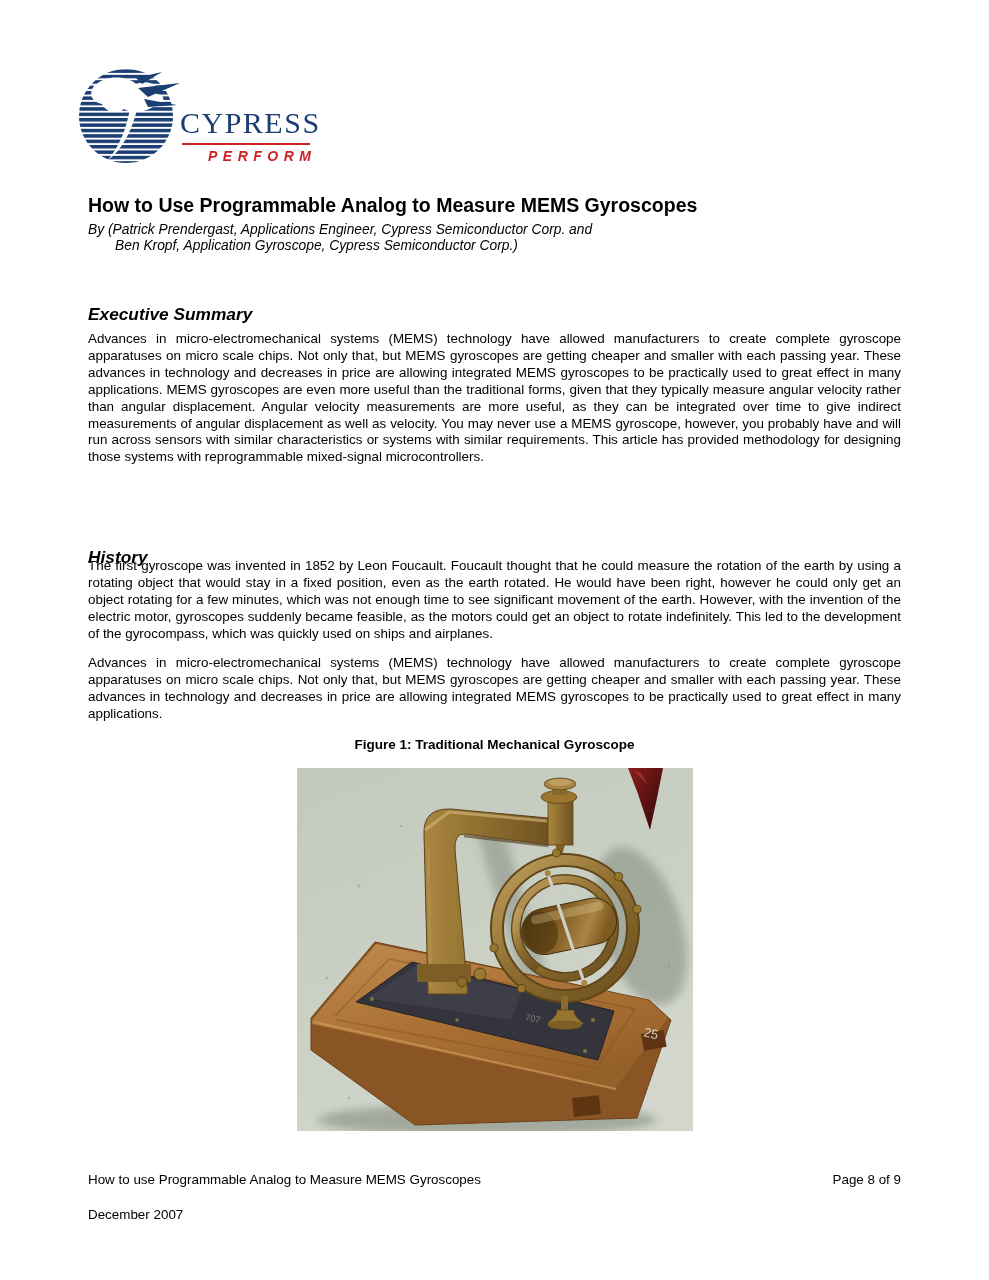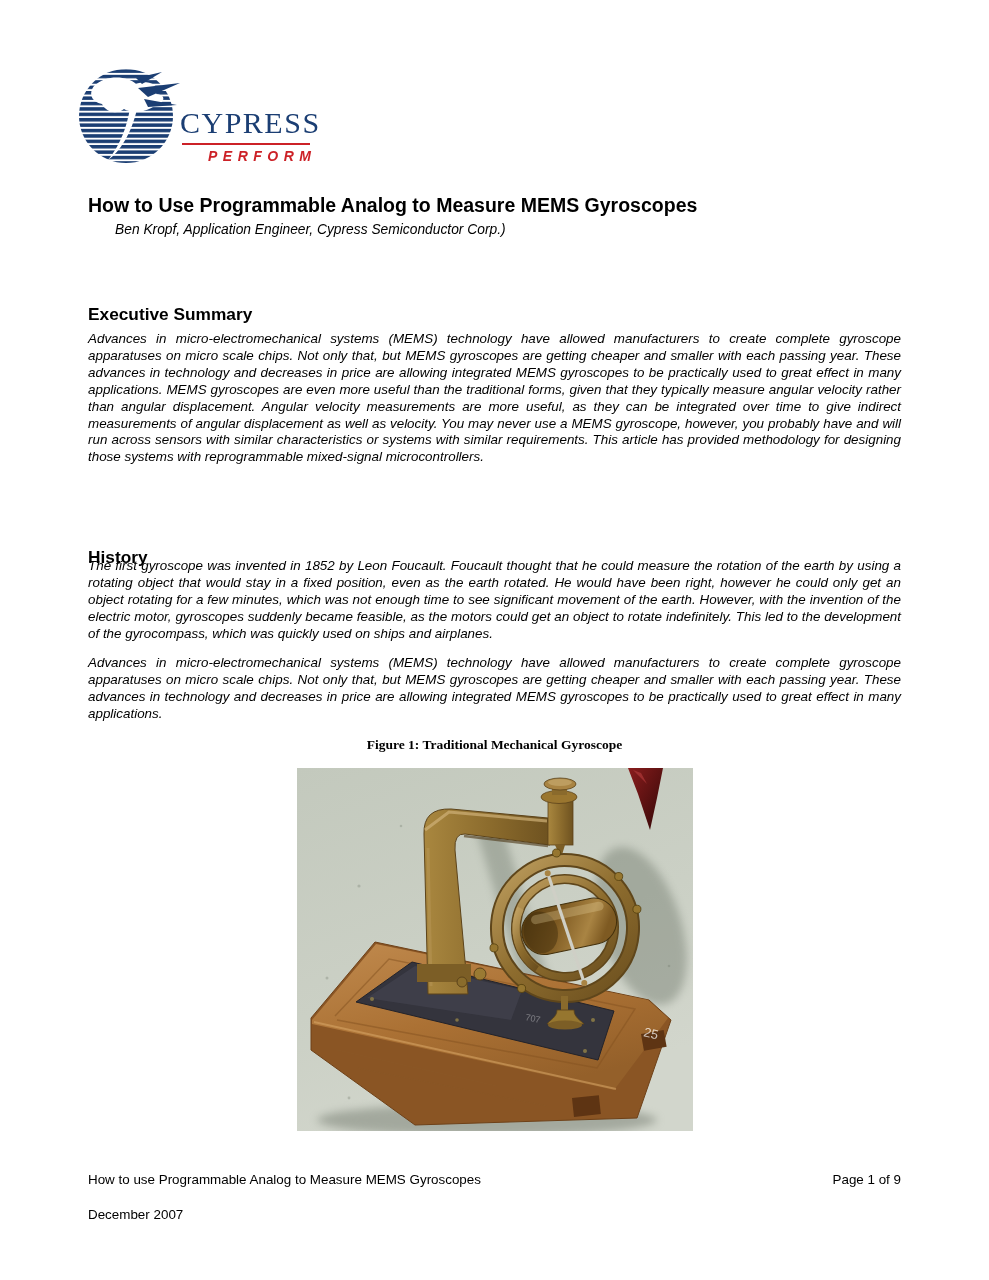--- a/index.html
+++ b/index.html
@@ -25,34 +25,34 @@
     position:absolute;left:88px;top:193px;width:860px;
     font-size:19.5px;font-weight:bold;line-height:24px;
   }
   .byline{
     position:absolute;left:88px;top:222px;width:860px;
     font-style:italic;font-size:13.8px;line-height:16.4px;
   }
   .byline .l2{display:block;margin-left:27px;}
   .sec-heading{
     position:absolute;left:88px;
-    font-size:17.3px;font-weight:bold;line-height:22px;
+    font-size:17.3px;font-weight:bold;font-style:italic;line-height:22px;
   }
   .para{
     position:absolute;left:88px;width:813px;
-    font-size:13.4px;line-height:16.9px;text-align:justify;font-style:italic;
+    font-size:13.4px;line-height:16.9px;text-align:justify;
   }
   .h-exec{top:303px;}
   .p-exec{top:331px;}
   .h-hist{top:546px;}
   .p-hist1{top:558px;}
   .p-hist2{top:655px;}
   .fig-caption{
     position:absolute;left:88px;top:737px;width:813px;text-align:center;
-    font-size:13.5px;font-weight:bold;font-family:Liberation Serif, serif;
+    font-size:13.5px;font-weight:bold;
   }
   .figure-photo{position:absolute;left:297px;top:768px;width:396px;height:363px;}
   
   .footer-row{
     position:absolute;left:88px;width:813px;display:flex;
     justify-content:space-between;font-size:13.4px;line-height:16px;
   }
   .f1{top:1172px;}
   .f2{top:1207px;}
 </style>
@@ -82,21 +82,22 @@
       <path fill="#1b3e73" d="M66,35 L99,41 L70,43 Z"></path>
       <path fill="#1b3e73" d="M58,14 L84,8 L64,20 Z"></path>
     </svg>
     <div class="logo-brand" style="color:#1b3e73;">CYPRESS</div>
     <div class="logo-rule" style="background:#cc2127;"></div>
     <div class="logo-tagline" style="color:#cc2127;">PERFORM</div>
   </div>
 
   <h1 class="doc-title" style="margin:0;">How to Use Programmable Analog to Measure MEMS Gyroscopes</h1>
   <div class="byline">
-    <span class="l2">Ben Kropf, Application Engineer, Cypress Semiconductor Corp.)</span>
+    <span class="l1">By (Patrick Prendergast, Applications Engineer, Cypress Semiconductor Corp. and</span>
+    <span class="l2">Ben Kropf, Application Gyroscope, Cypress Semiconductor Corp.)</span>
   </div>
 
   <div class="sec-heading h-exec">Executive Summary</div>
   <div class="para p-exec">Advances in micro-electromechanical systems (MEMS) technology have allowed manufacturers to create complete gyroscope apparatuses on micro scale chips.  Not only that, but MEMS gyroscopes are getting cheaper and smaller with each passing year. These advances in technology and decreases in price are allowing integrated MEMS gyroscopes to be practically used to great effect in many applications. MEMS gyroscopes are even more useful than the traditional forms, given that they typically measure angular velocity rather than angular displacement.  Angular velocity measurements are more useful, as they can be integrated over time to give indirect measurements of angular displacement as well as velocity. You may never use a MEMS gyroscope, however, you probably have and will run across sensors with similar characteristics or systems with similar requirements. This article has provided methodology for designing those systems with reprogrammable mixed-signal microcontrollers.</div>
 
   <div class="sec-heading h-hist">History</div>
   <div class="para p-hist1">The first gyroscope was invented in 1852 by Leon Foucault.  Foucault thought that he could measure the rotation of the earth by using a rotating object that would stay in a fixed position, even as the earth rotated.  He would have been right, however he could only get an object rotating for a few minutes, which was not enough time to see significant movement of the earth. However, with the invention of the electric motor, gyroscopes suddenly became feasible, as the motors could get an object to rotate indefinitely.  This led to the development of the gyrocompass, which was quickly used on ships and airplanes.</div>
   <div class="para p-hist2">Advances in micro-electromechanical systems (MEMS) technology have allowed manufacturers to create complete gyroscope apparatuses on micro scale chips.  Not only that, but MEMS gyroscopes are getting cheaper and smaller with each passing year.  These advances in technology and decreases in price are allowing integrated MEMS gyroscopes to be practically used to great effect in many applications.</div>
 
   <div class="fig-caption">Figure 1: Traditional Mechanical Gyroscope</div>
@@ -230,19 +231,19 @@
 
     <g>
       <rect x="264" y="228" width="7" height="14" fill="#8a6a2c"></rect>
       <path d="M260,242 C260,249 253,252 250,256 L287,256 C283,252 277,249 277,242 Z" fill="#96762f" stroke="#5c431a" stroke-width="0.8"></path>
       <ellipse cx="268" cy="257" rx="17" ry="4.5" fill="#7c5e26"></ellipse>
     </g>
   </svg>
 
   <div class="footer-row f1">
     <span>How to use Programmable Analog to Measure MEMS Gyroscopes</span>
-    <span>Page 1 of 9</span>
+    <span>Page 8 of 9</span>
   </div>
   <div class="footer-row f2">
     <span>December 2007</span>
   </div>
 
 </div>
 
 </body></html>

